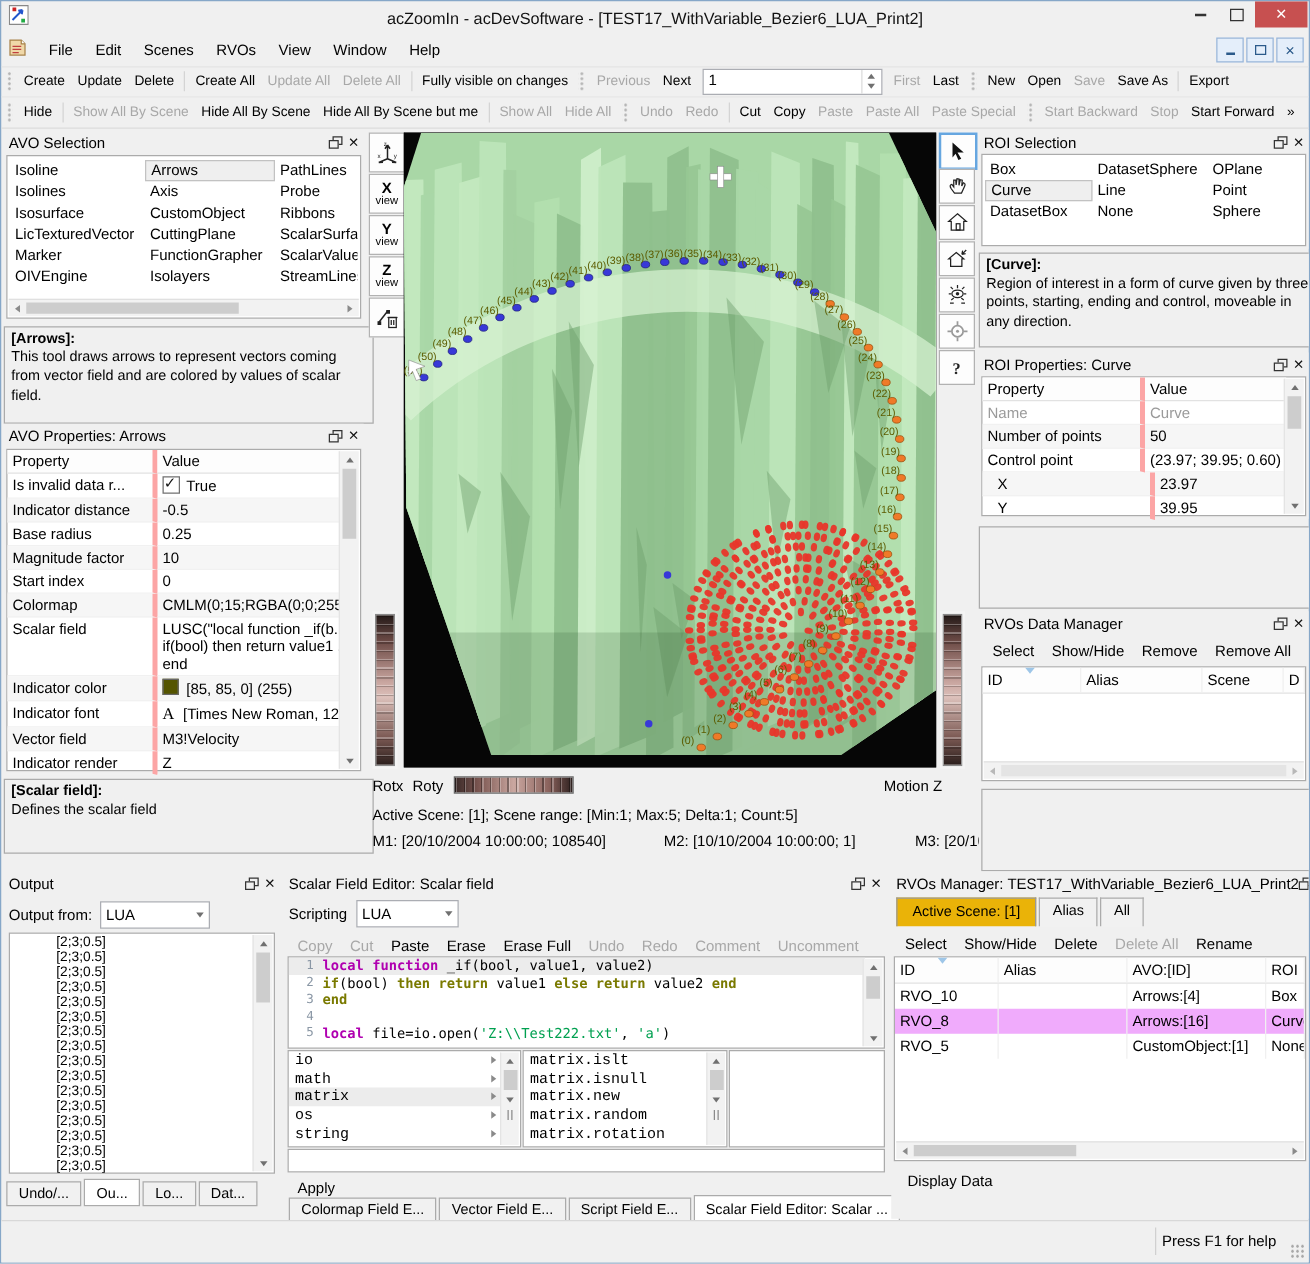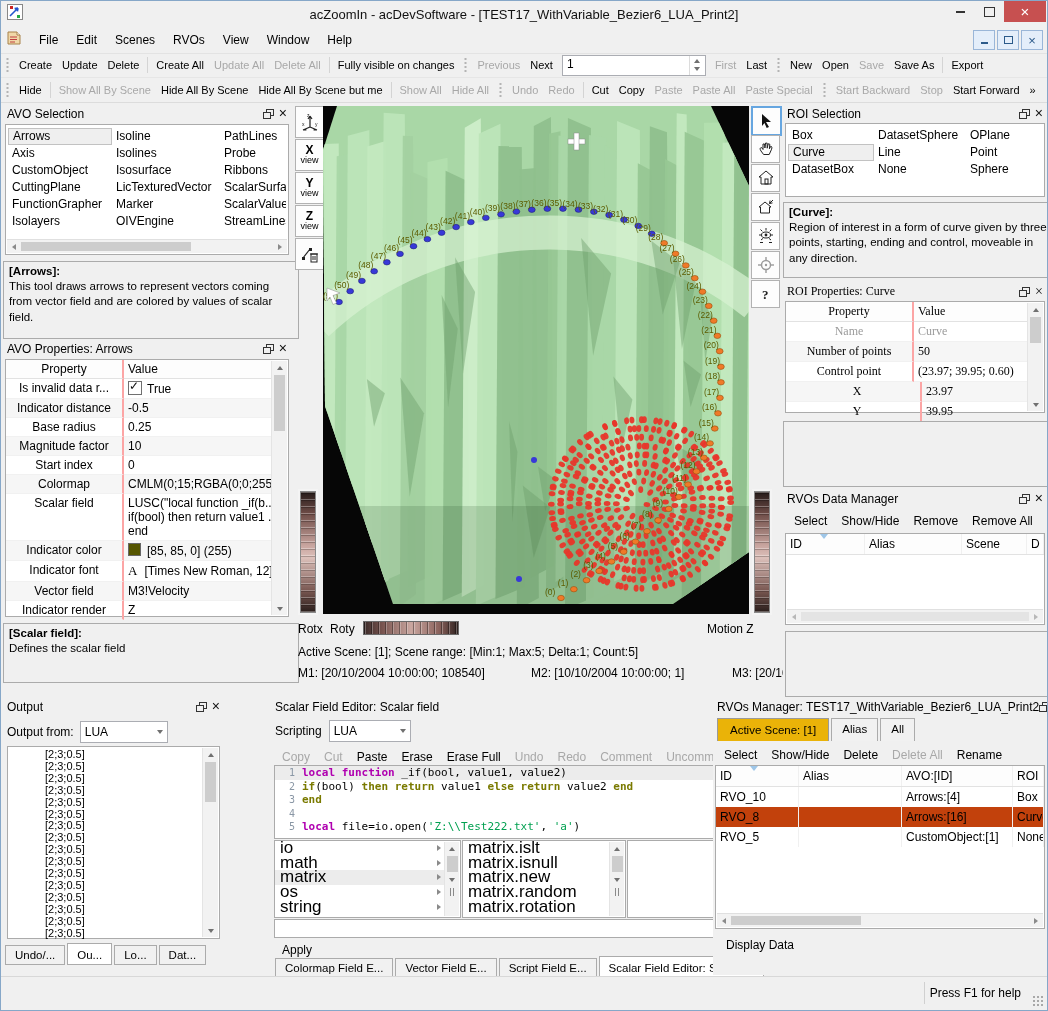--- a/index.html
+++ b/index.html
@@ -55,21 +55,21 @@
   .hthumb{height:9px;background:#cdcdcd;}
   .harr{width:14px;display:flex;align-items:center;justify-content:center;}
   .vbar{position:absolute;top:1px;bottom:1px;right:1px;width:15px;background:#f2f2f2;border-left:1px solid #e4e4e4;display:flex;flex-direction:column;align-items:center;}
   .vthumb{width:11px;background:#cdcdcd;margin:1px 0;}
   .varr{height:13px;display:flex;align-items:center;justify-content:center;}
   
   .props{font-size:12px;}
   .prow{display:flex;}
   .prow.alt{background:#f6f6f6;}
   .pc{padding:2px 4px;border-bottom:1px solid #f1f1f1;white-space:nowrap;overflow:hidden;}
-  .pname{width:108px;flex:none;border-right:2px solid #fca5a5;text-align:center;}
+  .pname{width:108px;flex:none;border-right:4px solid #fca5a5;}
   .pval{flex:1;}
   .phead .pc{font-size:12px;border-bottom:1px solid #e2e2e2;background:#fdfdfd;}
   .mut{color:#9a9a9a;}
   .ind{padding-left:12px;}
   .cb{display:inline-block;width:12px;height:12px;border:1px solid #707070;background:#fff;position:relative;vertical-align:-2px;margin-right:5px;}
   .cb:after{content:"✓";position:absolute;left:0px;top:-3px;font-size:12px;color:#111;}
   .swatch{display:inline-block;width:11px;height:11px;vertical-align:-1px;margin-right:6px;border:1px solid #666;}
   .serifA{font-family:"Liberation Serif",serif;font-size:13px;margin-right:7px;}
   
   .vtool{position:absolute;width:27px;background:#fdfdfd;border:1px solid #b2b2b2;display:flex;flex-direction:column;align-items:center;justify-content:center;}
@@ -81,39 +81,39 @@
     linear-gradient(180deg,#241a18,#6e4c47 18%,#c9a6a0 45%,#dcc0ba 55%,#7a5852 82%,#2a1e1c);}
   .hslider{position:absolute;width:94px;height:12px;border:1px solid #6a6a6a;background:
     repeating-linear-gradient(90deg, rgba(0,0,0,.35) 0 1px, rgba(255,255,255,.28) 1px 2px, transparent 2px 7px),
     linear-gradient(90deg,#3a2a28,#7a5550 20%,#caa7a0 50%,#8a625c 80%,#2e211f);}
   .stattext{position:absolute;font-size:12px;color:#000000;white-space:nowrap;}
   
   .tbl{background:#fff;border:1px solid #ababab;font-size:12px;position:absolute;overflow:hidden;}
   .thead{display:flex;border-bottom:1px solid #e2e2e2;background:#fdfdfd;position:relative;}
   .th,.td{padding:3px 4px;white-space:nowrap;overflow:hidden;border-right:1px solid #f0f0f0;}
   .trow{display:flex;height:20px;line-height:14px;}
-  .trow.hl{background:#c2410c;}
+  .trow.hl{background:#f0abfc;}
   .sort{position:absolute;left:34px;top:0;border-left:4px solid transparent;border-right:4px solid transparent;border-top:5px solid #9ec6e8;}
   .minibar{display:flex;align-items:center;font-size:12px;padding:2px 2px;white-space:nowrap;overflow:hidden;}
   .minibar .toolbtn{padding:3px 7px;font-size:12px;}
   
   .btabs{position:absolute;display:flex;gap:2px;align-items:flex-end;}
   .btab{border:1px solid #ababab;background:#f1f1f1;font-size:11.5px;padding:3px 9px;white-space:nowrap;color:#000;}
   .btab.active{background:#fff;padding-top:5px;}
   
   .outlist{font-size:11px;line-height:11.9px;padding:2px 4px;font-family:"Liberation Sans",sans-serif;margin-left:33px;}
   
   .code{position:absolute;background:#fff;border:1px solid #ababab;font-family:"DejaVu Sans Mono","Liberation Mono",monospace;font-size:11px;line-height:13.6px;overflow:hidden;}
   .cl{display:flex;white-space:pre;}
   .cl.cur{background:#ececec;}
   .ln{width:20px;flex:none;text-align:right;color:#8a97a5;padding-right:7px;font-size:10px;}
   .kw{color:#7a7a00;font-weight:bold;}
   .kw2{color:#b000b0;font-weight:bold;}
   .str{color:#00a050;}
-  .lb{position:absolute;background:#fff;border:1px solid #ababab;font-size:17px;overflow:hidden;}
+  .lb{position:absolute;background:#fff;border:1px solid #ababab;font-size:12px;overflow:hidden;font-family:Liberation Mono, monospace;}
   .lbi{height:14.6px;line-height:14.2px;padding:0 5px;display:flex;align-items:center;white-space:nowrap;}
   .lbi.sel{background:#ececec;}
   .lbi .tri-r{margin-left:auto;}
   .vg{display:flex;gap:2px;align-items:center;justify-content:center;height:12px;}
   .vg i{display:block;width:1px;height:8px;background:#8a8a8a;}
   
   .ttabs{position:absolute;display:flex;gap:2px;}
   .ttab{border:1px solid #ababab;border-bottom:none;background:#f1f1f1;font-size:11.5px;padding:4px 10px;white-space:nowrap;}
   .ttab.active{background:#eab308;border:1px solid #9a9a9a;border-bottom:none;padding:5px 12px;}
   #statusbar{position:absolute;left:0;bottom:0;width:100%;height:33px;border-top:1px solid #d8d8d8;background:#f0f0f0;}
@@ -237,35 +237,35 @@
   <div class="panel" style="left:2px;top:103px;width:288px;height:153px;">
     <div class="ptitle">
       <span>AVO Selection</span>
       <span class="pticons">
           <span class="ifloat"></span>
           <span class="ix"></span>
         </span>
     </div>
     <div class="box" style="position:absolute;left:2px;top:20px;right:2px;bottom:2px;">
       <div id="avo-cols" class="cols">
+          <div class="col" style="width: 108px;">
+            <div class="item">Isoline</div>
+            <div class="item">Isolines</div>
+            <div class="item">Isosurface</div>
+            <div class="item">LicTexturedVector</div>
+            <div class="item">Marker</div>
+            <div class="item">OIVEngine</div>
+          </div>
           <div class="col" style="width: 104px;">
             <div class="item sel">Arrows</div>
             <div class="item">Axis</div>
             <div class="item">CustomObject</div>
             <div class="item">CuttingPlane</div>
             <div class="item">FunctionGrapher</div>
             <div class="item">Isolayers</div>
-          </div>
-          <div class="col" style="width: 108px;">
-            <div class="item">Isoline</div>
-            <div class="item">Isolines</div>
-            <div class="item">Isosurface</div>
-            <div class="item">LicTexturedVector</div>
-            <div class="item">Marker</div>
-            <div class="item">OIVEngine</div>
           </div>
           <div class="col" style="width: 66px;">
             <div class="item">PathLines</div>
             <div class="item">Probe</div>
             <div class="item">Ribbons</div>
             <div class="item">ScalarSurface</div>
             <div class="item">ScalarValues</div>
             <div class="item">StreamLines</div>
           </div>
         </div>
@@ -1102,21 +1102,21 @@
           </div>
         </div>
     </div>
   </div>
 
   <div class="desc" style="left:782px;top:201px;width:260px;height:70px;">
     <b>[Curve]:</b><br>
     <span>Region of interest in a form of curve given by three points, starting, ending and control, moveable in any direction.</span>
   </div>
 
-  <div class="panel" style="left:782px;top:281px;width:264px;height:133px;font-family:Liberation Serif, serif;">
+  <div class="panel" style="left:782px;top:281px;width:264px;height:133px;">
     <div class="ptitle">
       <span>ROI Properties: Curve</span>
       <span class="pticons">
           <span class="ifloat"></span>
           <span class="ix"></span>
         </span>
     </div>
     <div class="box" style="position:absolute;left:2px;top:19px;right:2px;bottom:2px;">
       <div class="props" style="margin-right:15px;">
         <div class="prow phead">
@@ -1241,21 +1241,21 @@
       </div>
     </div>
     <div id="out-tabs" class="btabs" style="left:2px;top:246px;">
         <span class="btab">Undo/...</span>
         <span class="btab active">Ou...</span>
         <span class="btab">Lo...</span>
         <span class="btab">Dat...</span>
       </div>
   </div>
 
-  <div class="panel" style="left:226px;top:696px;width:482px;height:281px;margin-left:44px;">
+  <div class="panel" style="left:226px;top:696px;width:482px;height:281px;">
     <div class="ptitle">
       <span>Scalar Field Editor: Scalar field</span>
       <span class="pticons">
           <span class="ifloat"></span>
           <span class="ix"></span>
         </span>
     </div>
     <div style="position:absolute;left:4px;top:23px;display:flex;align-items:center;gap:7px;">
       <span style="font-size:12px;">Scripting</span>
       <span class="selectbox" style="width:72px;">

